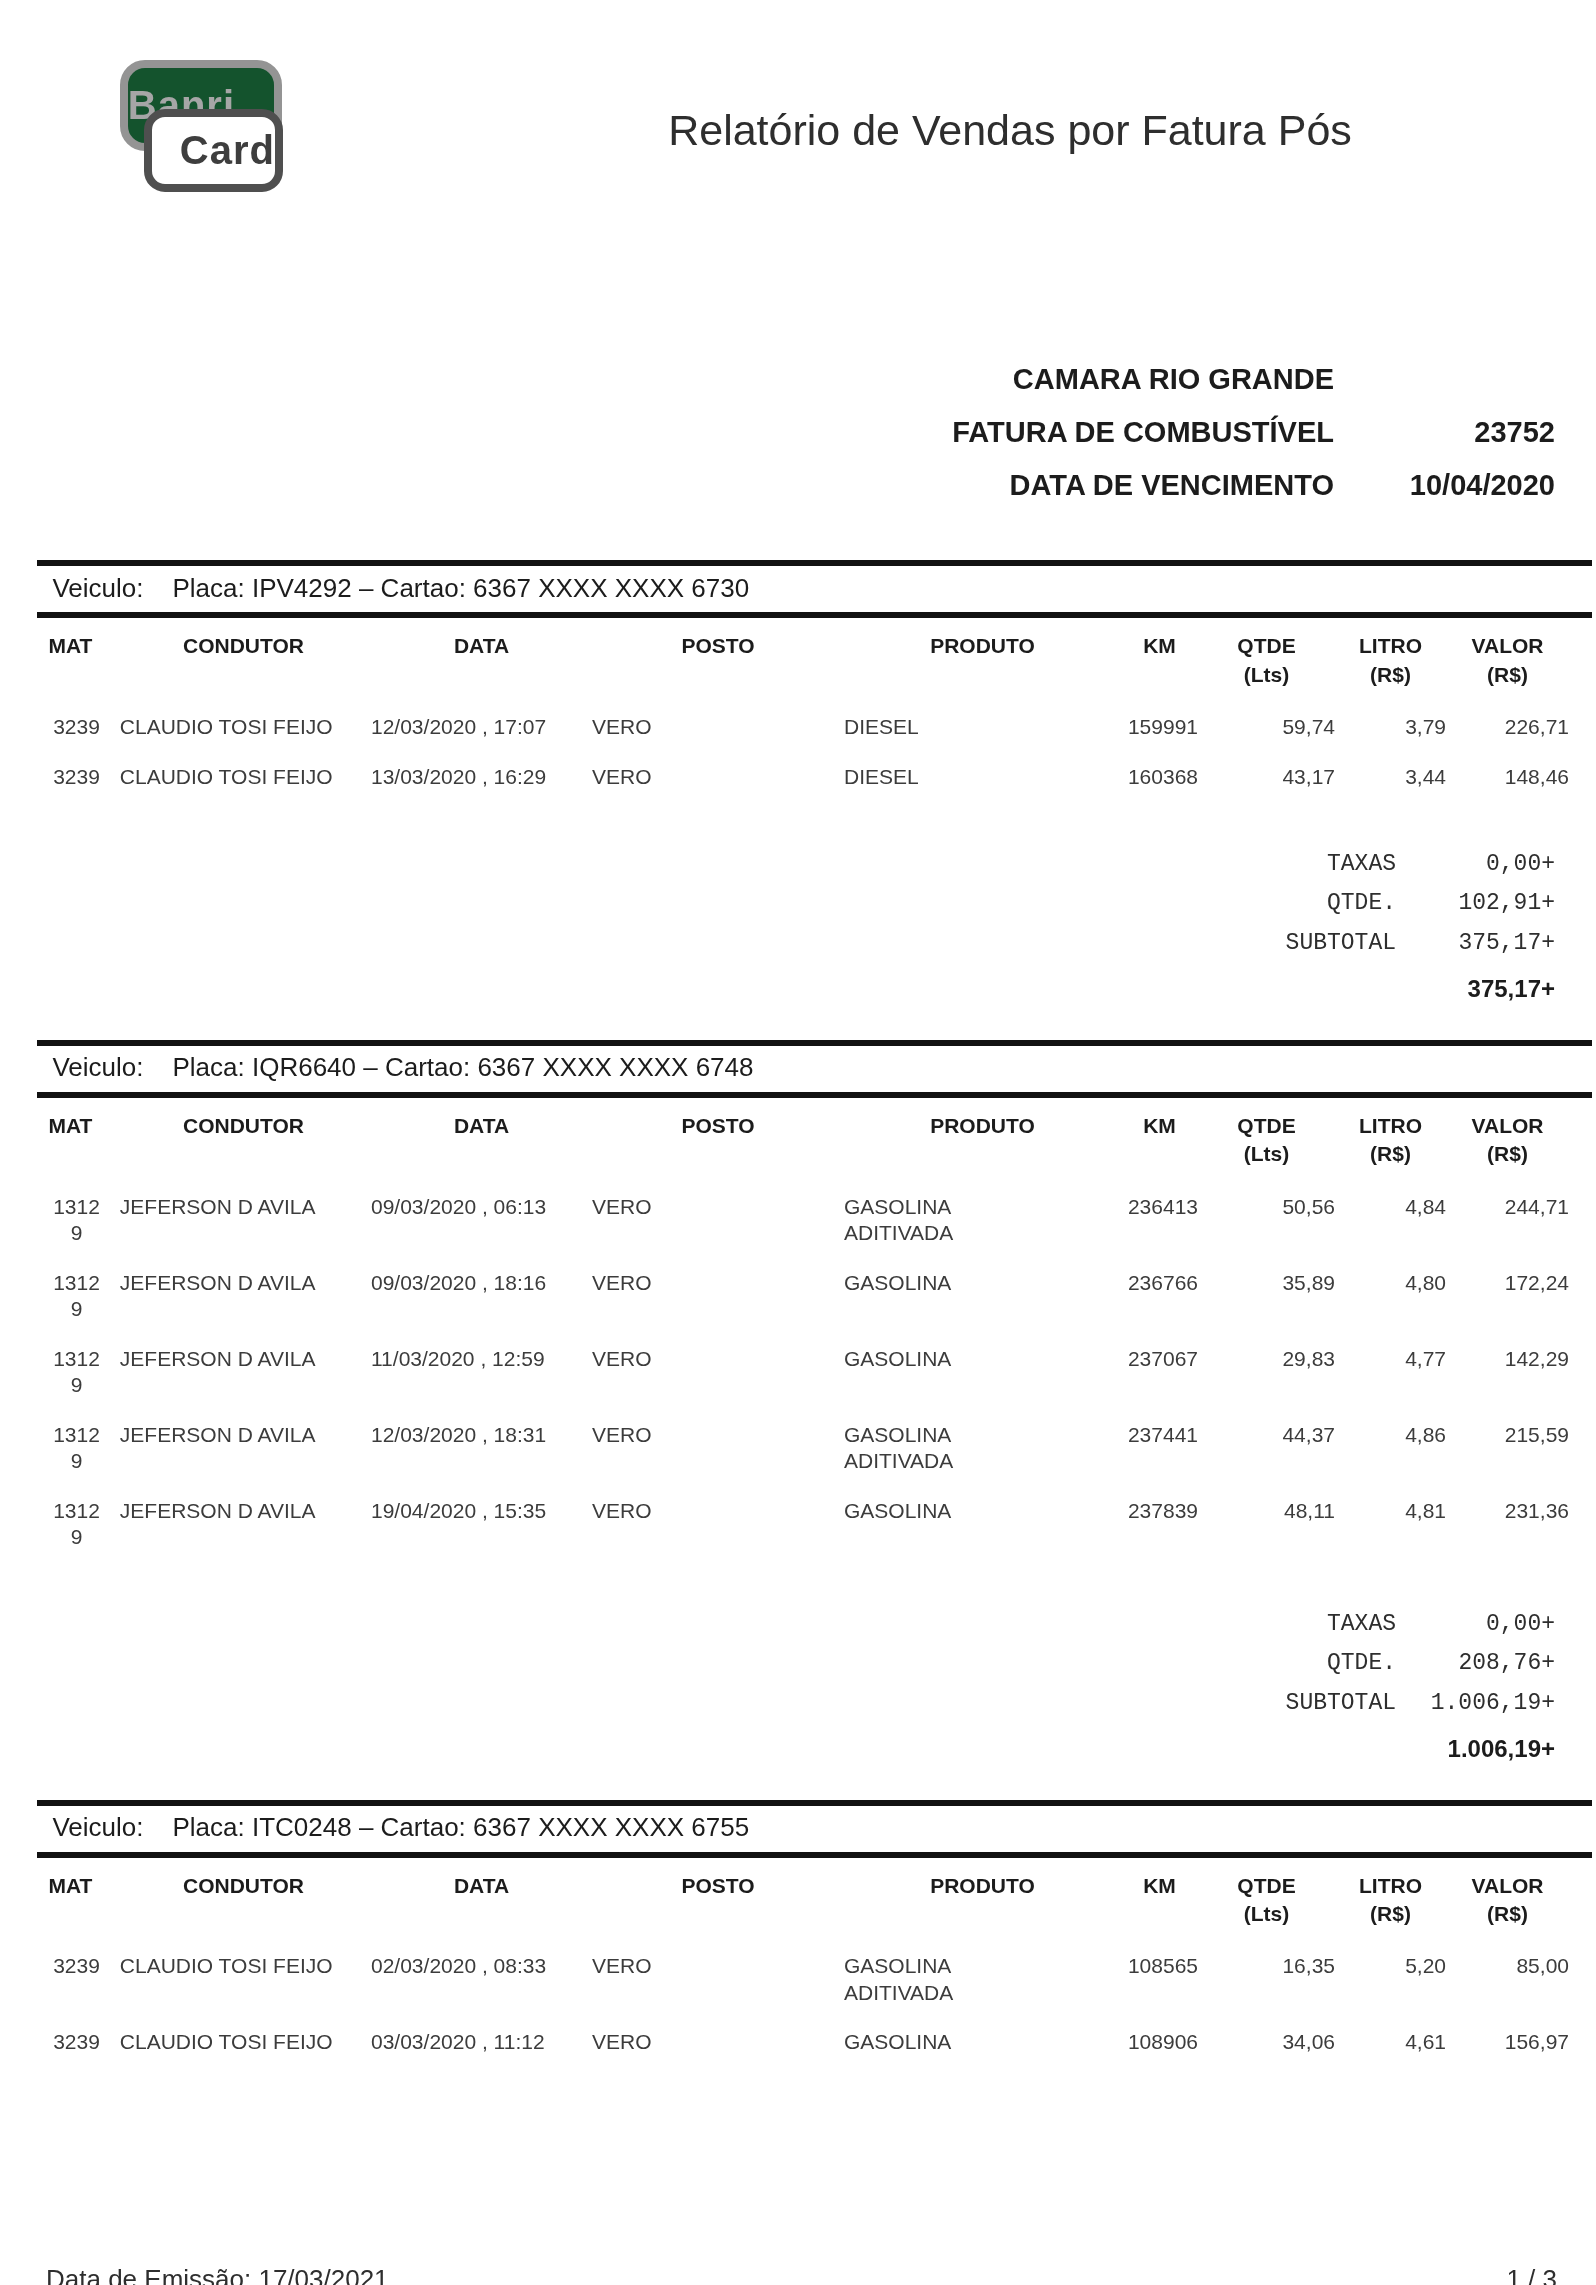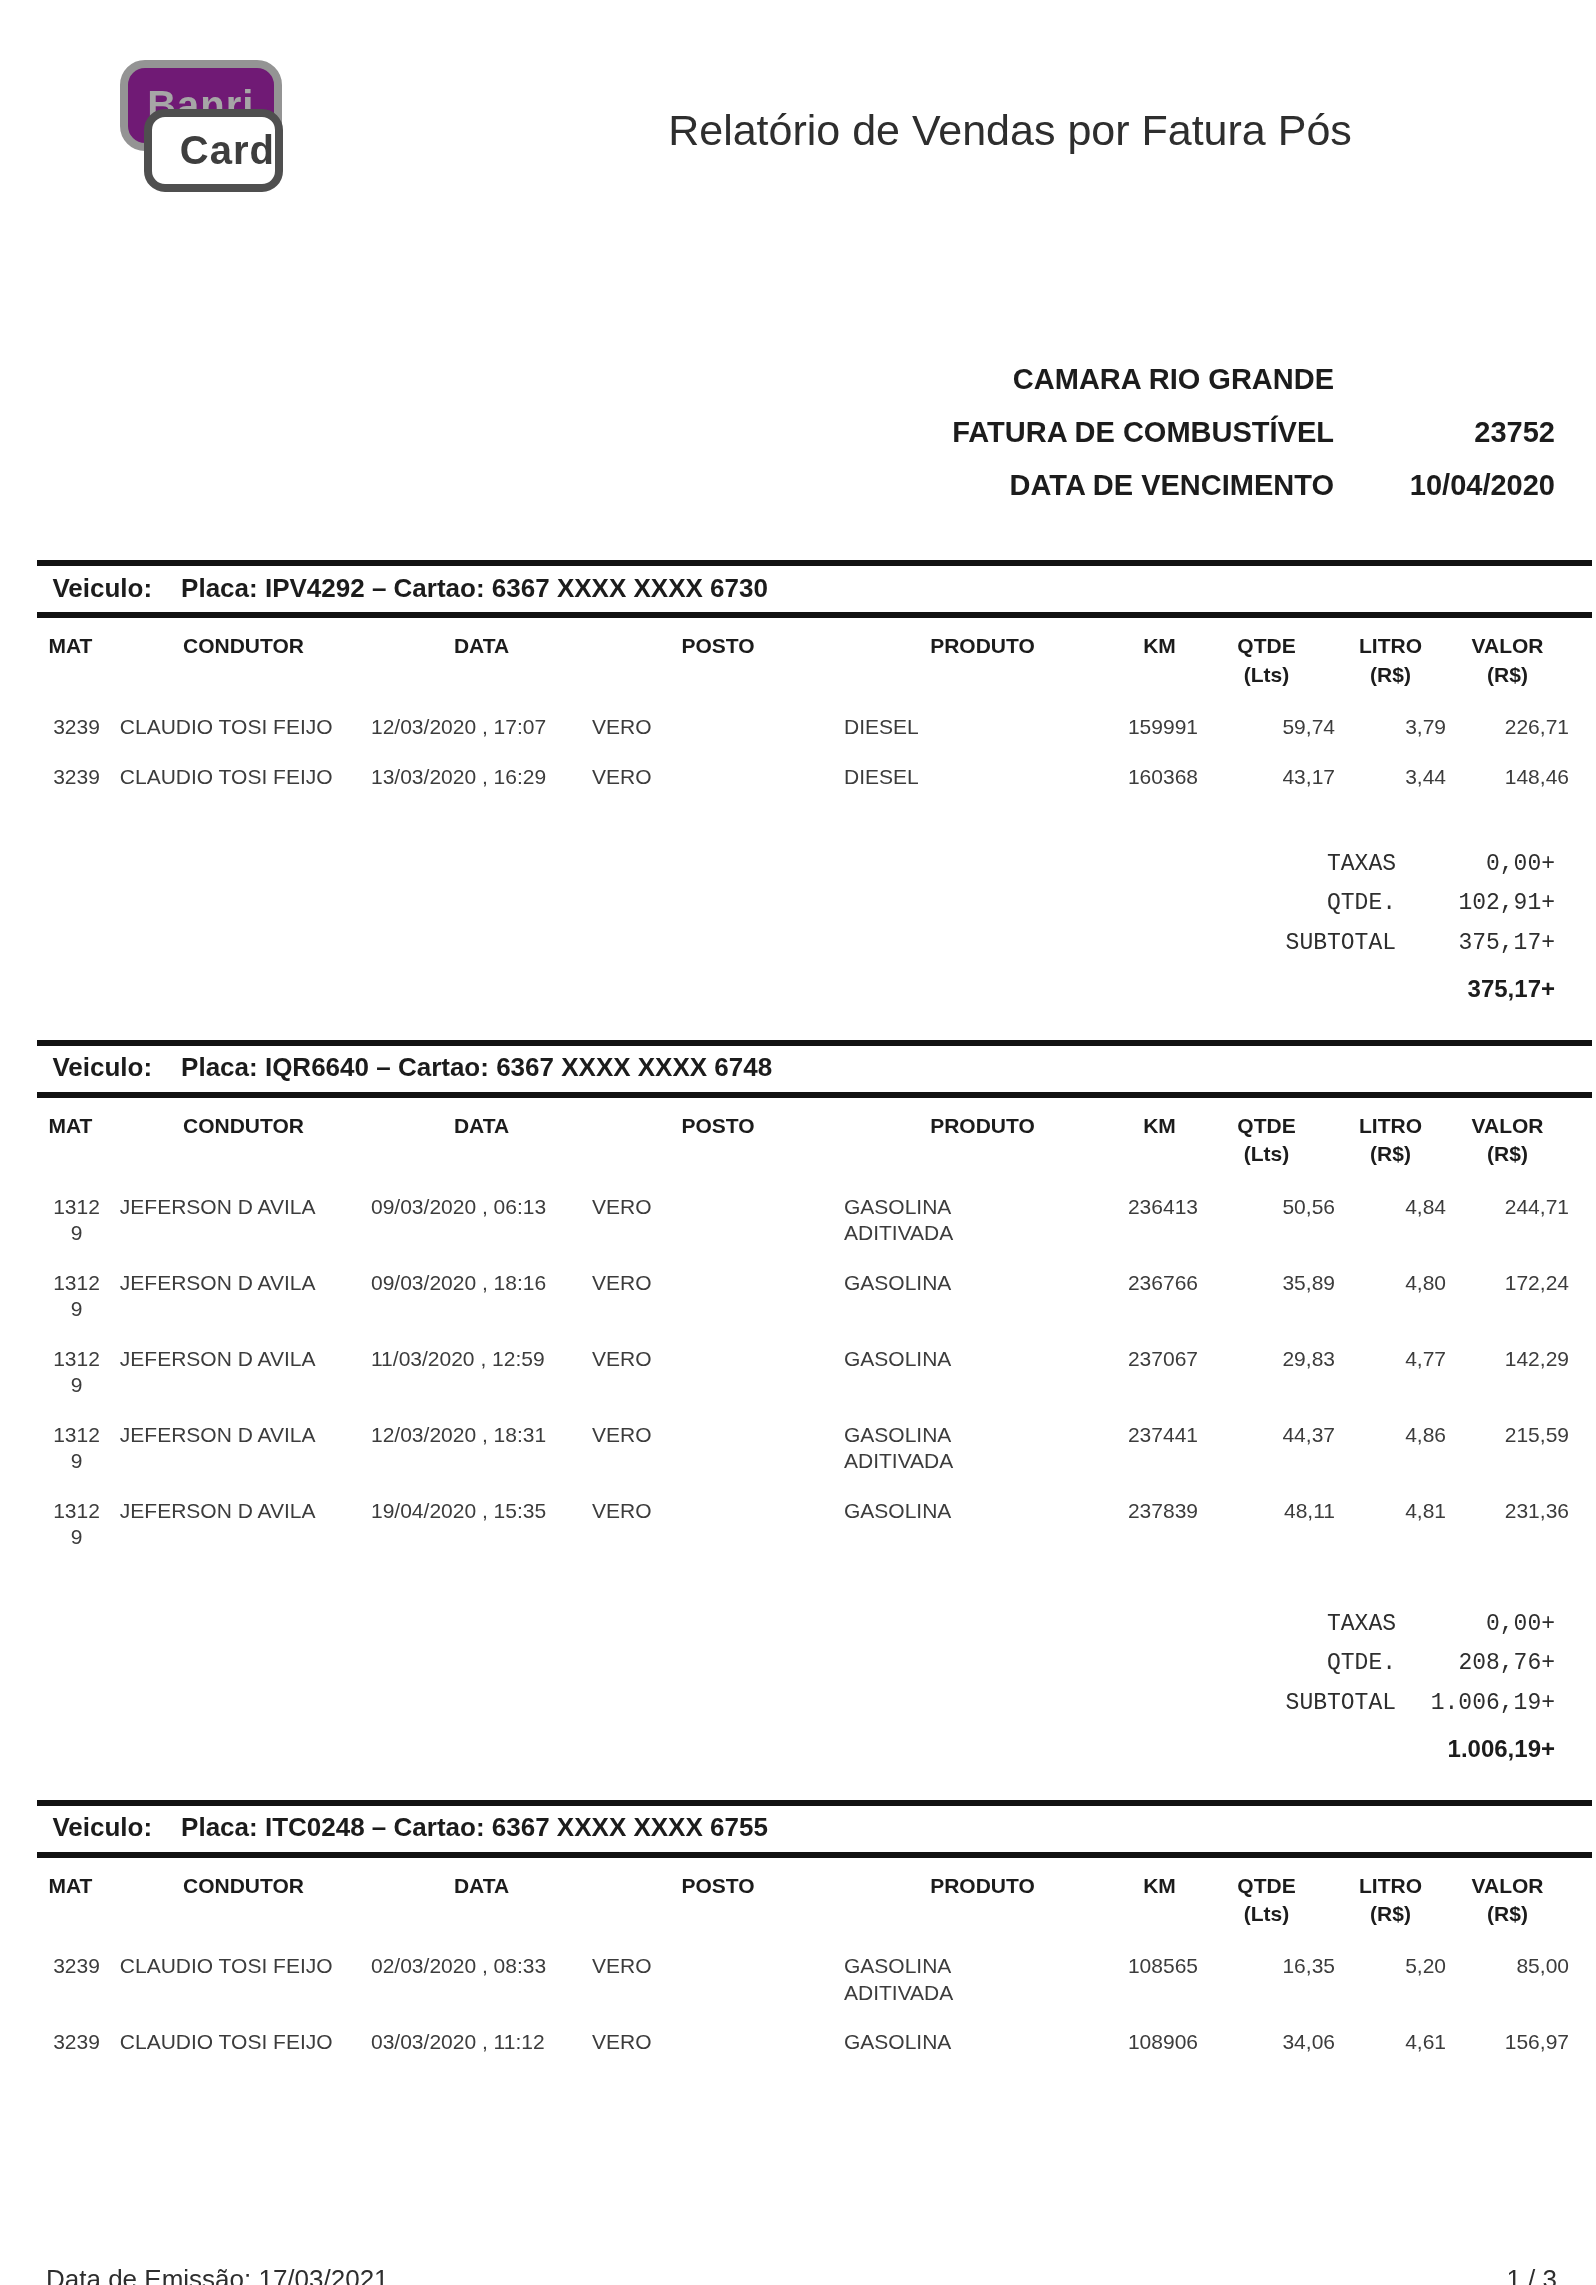--- a/index.html
+++ b/index.html
@@ -5,22 +5,22 @@
   html,body{margin:0;padding:0;background:#ffffff;}
   .page{
     position:relative;width:1597px;height:2285px;background:#fff;overflow:hidden;
     font-family:"Liberation Sans",sans-serif;color:#3c3c3c;
   }
   
   .doc-header{position:relative;height:560px;}
   .logo{position:absolute;left:115px;top:53px;width:183px;height:144px;}
   .logo-top{
     position:absolute;left:4.8px;top:6.7px;width:146px;height:75px;
-    border:8.6px solid #949494;border-radius:25px;background:#701a75;
-    display:flex;align-items:center;justify-content:center;
+    border:8.6px solid #949494;border-radius:25px;background:#14532d;
+    display:flex;align-items:center;
   }
   .logo-top span{font-size:40px;font-weight:bold;color:#a6a6a6;letter-spacing:1px;}
   .logo-bottom{
     position:absolute;left:29px;top:56px;width:123px;height:67px;
     border:8.6px solid #4f4f4f;border-radius:21px;background:#fff;z-index:2;
     display:flex;align-items:center;justify-content:flex-end;
   }
   .logo-bottom span{font-size:40px;font-weight:bold;color:#3e3e3e;letter-spacing:1px;}
   .report-title{
     position:absolute;left:423px;top:106px;width:1174px;
@@ -29,21 +29,21 @@
   .invoice-block{position:absolute;top:363px;right:42px;width:865px;}
   .invoice-row{display:flex;justify-content:flex-end;align-items:flex-start;margin-bottom:20px;}
   .invoice-label{flex:1;text-align:right;font-size:29px;font-weight:bold;color:#1c1c1c;}
   .invoice-value{width:221px;text-align:right;font-size:29px;font-weight:bold;color:#1c1c1c;}
   
   .sections{padding-left:37px;width:1555px;}
   .vehicle-section{margin-bottom:37px;}
   .band{
     border-top:6.7px solid #121212;border-bottom:6.7px solid #121212;
     padding:6.7px 0 8.6px 15.4px;display:flex;gap:29px;
-    font-size:26px;font-weight:bold;color:#1c1c1c;
+    font-size:26px;font-weight:normal;color:#1c1c1c;
   }
   .grid{
     display:grid;
     grid-template-columns:79px 255px 221px 252px 277px 77px 137px 111px 123px;
     padding-top:14px;padding-right:24px;
   }
   .th{font-size:21px;font-weight:bold;color:#1c1c1c;text-align:center;padding-bottom:25px;line-height:1.35;}
   .th span{display:block;}
   .th.col-mat{text-align:left;padding-left:11.5px;}
   .cell{font-size:21px;line-height:1.27;min-height:50px;color:#3c3c3c;}

